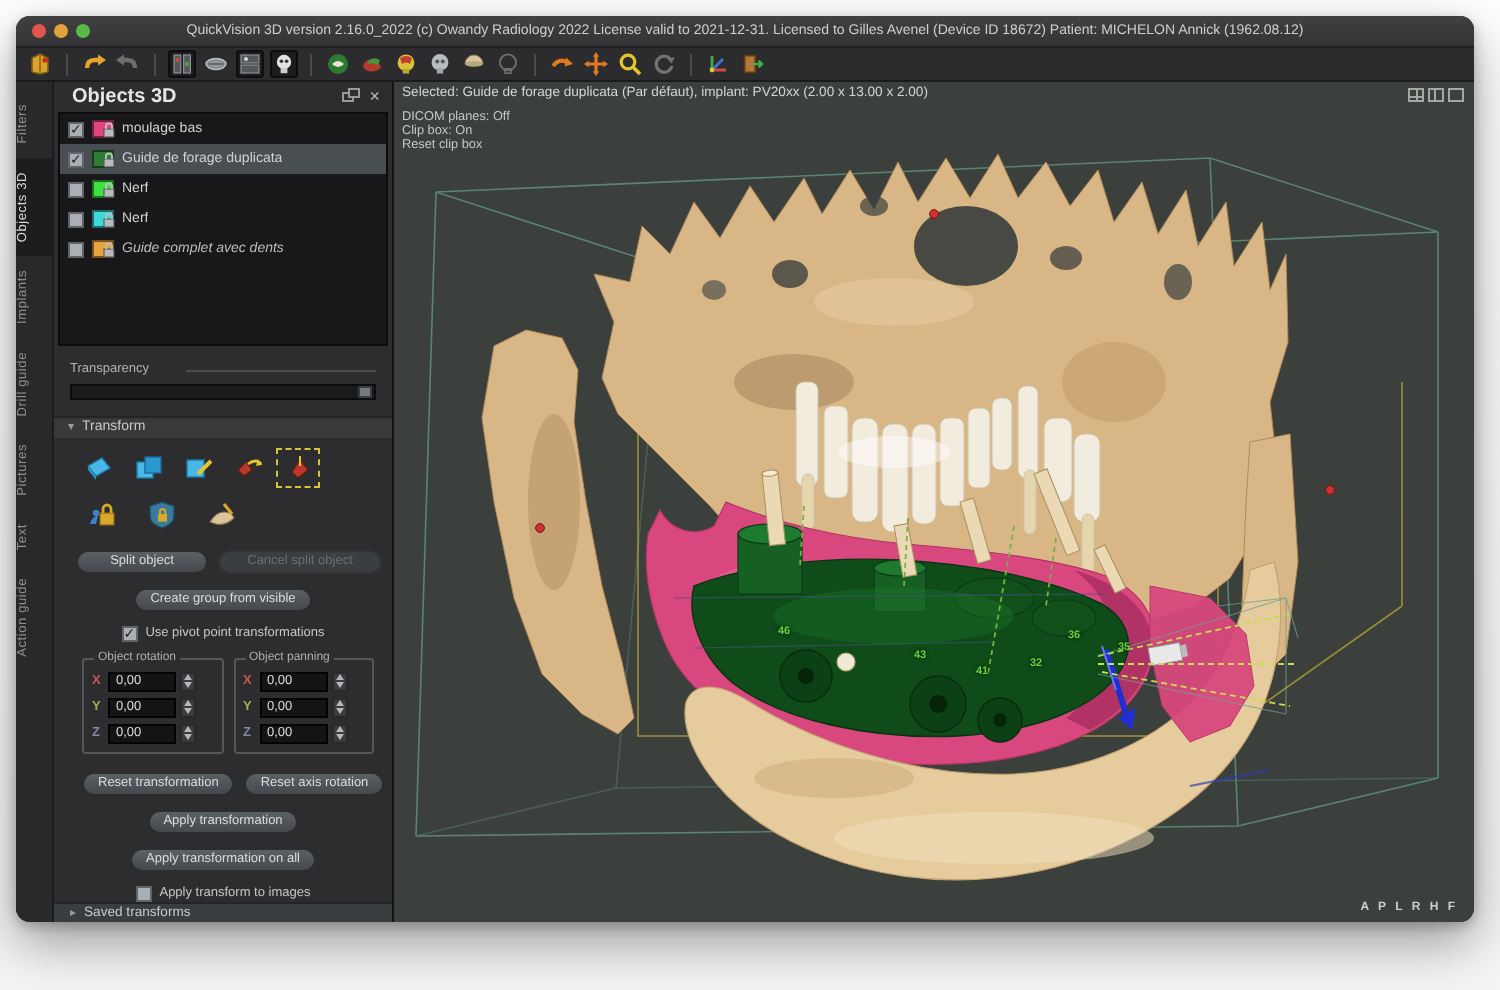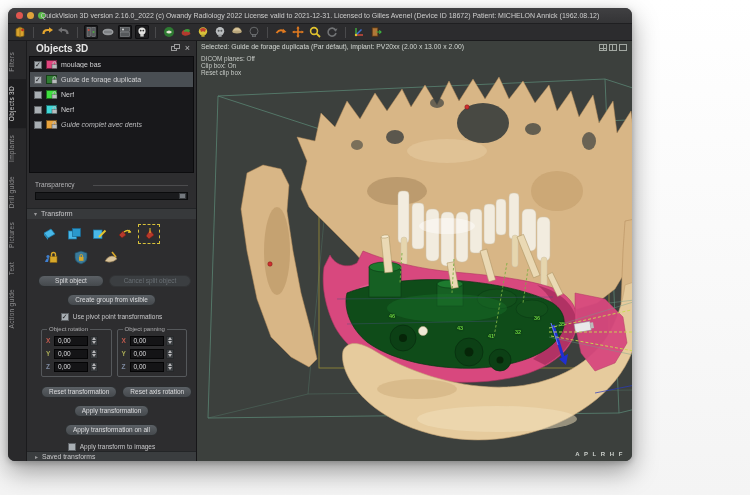--- a/index.html
+++ b/index.html
@@ -1,19 +1,19 @@
 <!DOCTYPE html>
 <html><head>
 <meta charset="utf-8">
 <style>
   * { margin:0; padding:0; box-sizing:border-box; }
   html,body { width:750px; height:495px; }
   body { background:#fdfdfd; font-family:"Liberation Sans","DejaVu Sans",sans-serif; overflow:hidden; }
   .stage { position:relative; width:750px; height:495px; background:linear-gradient(#ffffff,#f4f4f4); }
-  .window { position:absolute; left:8px; top:8px; width:624px; height:453px; border-radius:7px; overflow:hidden;
+  .window { position:absolute; left:8px; top:8px; width:729px; height:453px; border-radius:7px; overflow:hidden;
             box-shadow:0 10px 26px rgba(0,0,0,.38), 0 2px 6px rgba(0,0,0,.22); background:#2d2d2f; }
 
   
   .titlebar { height:16px; background:linear-gradient(#404042,#343436); display:flex; align-items:center; position:relative;
               border-bottom:1px solid #1f1f21; }
   .lights { display:flex; gap:4px; margin-left:8px; }
   .light { width:7px; height:7px; border-radius:50%; }
   .l-red{ background:#e0564f; } .l-yel{ background:#e0a33b; } .l-grn{ background:#58b848; }
   .titletext { position:absolute; left:0; right:0; text-align:center; font-size:7px; color:#cfcfcf; white-space:nowrap; }
 

